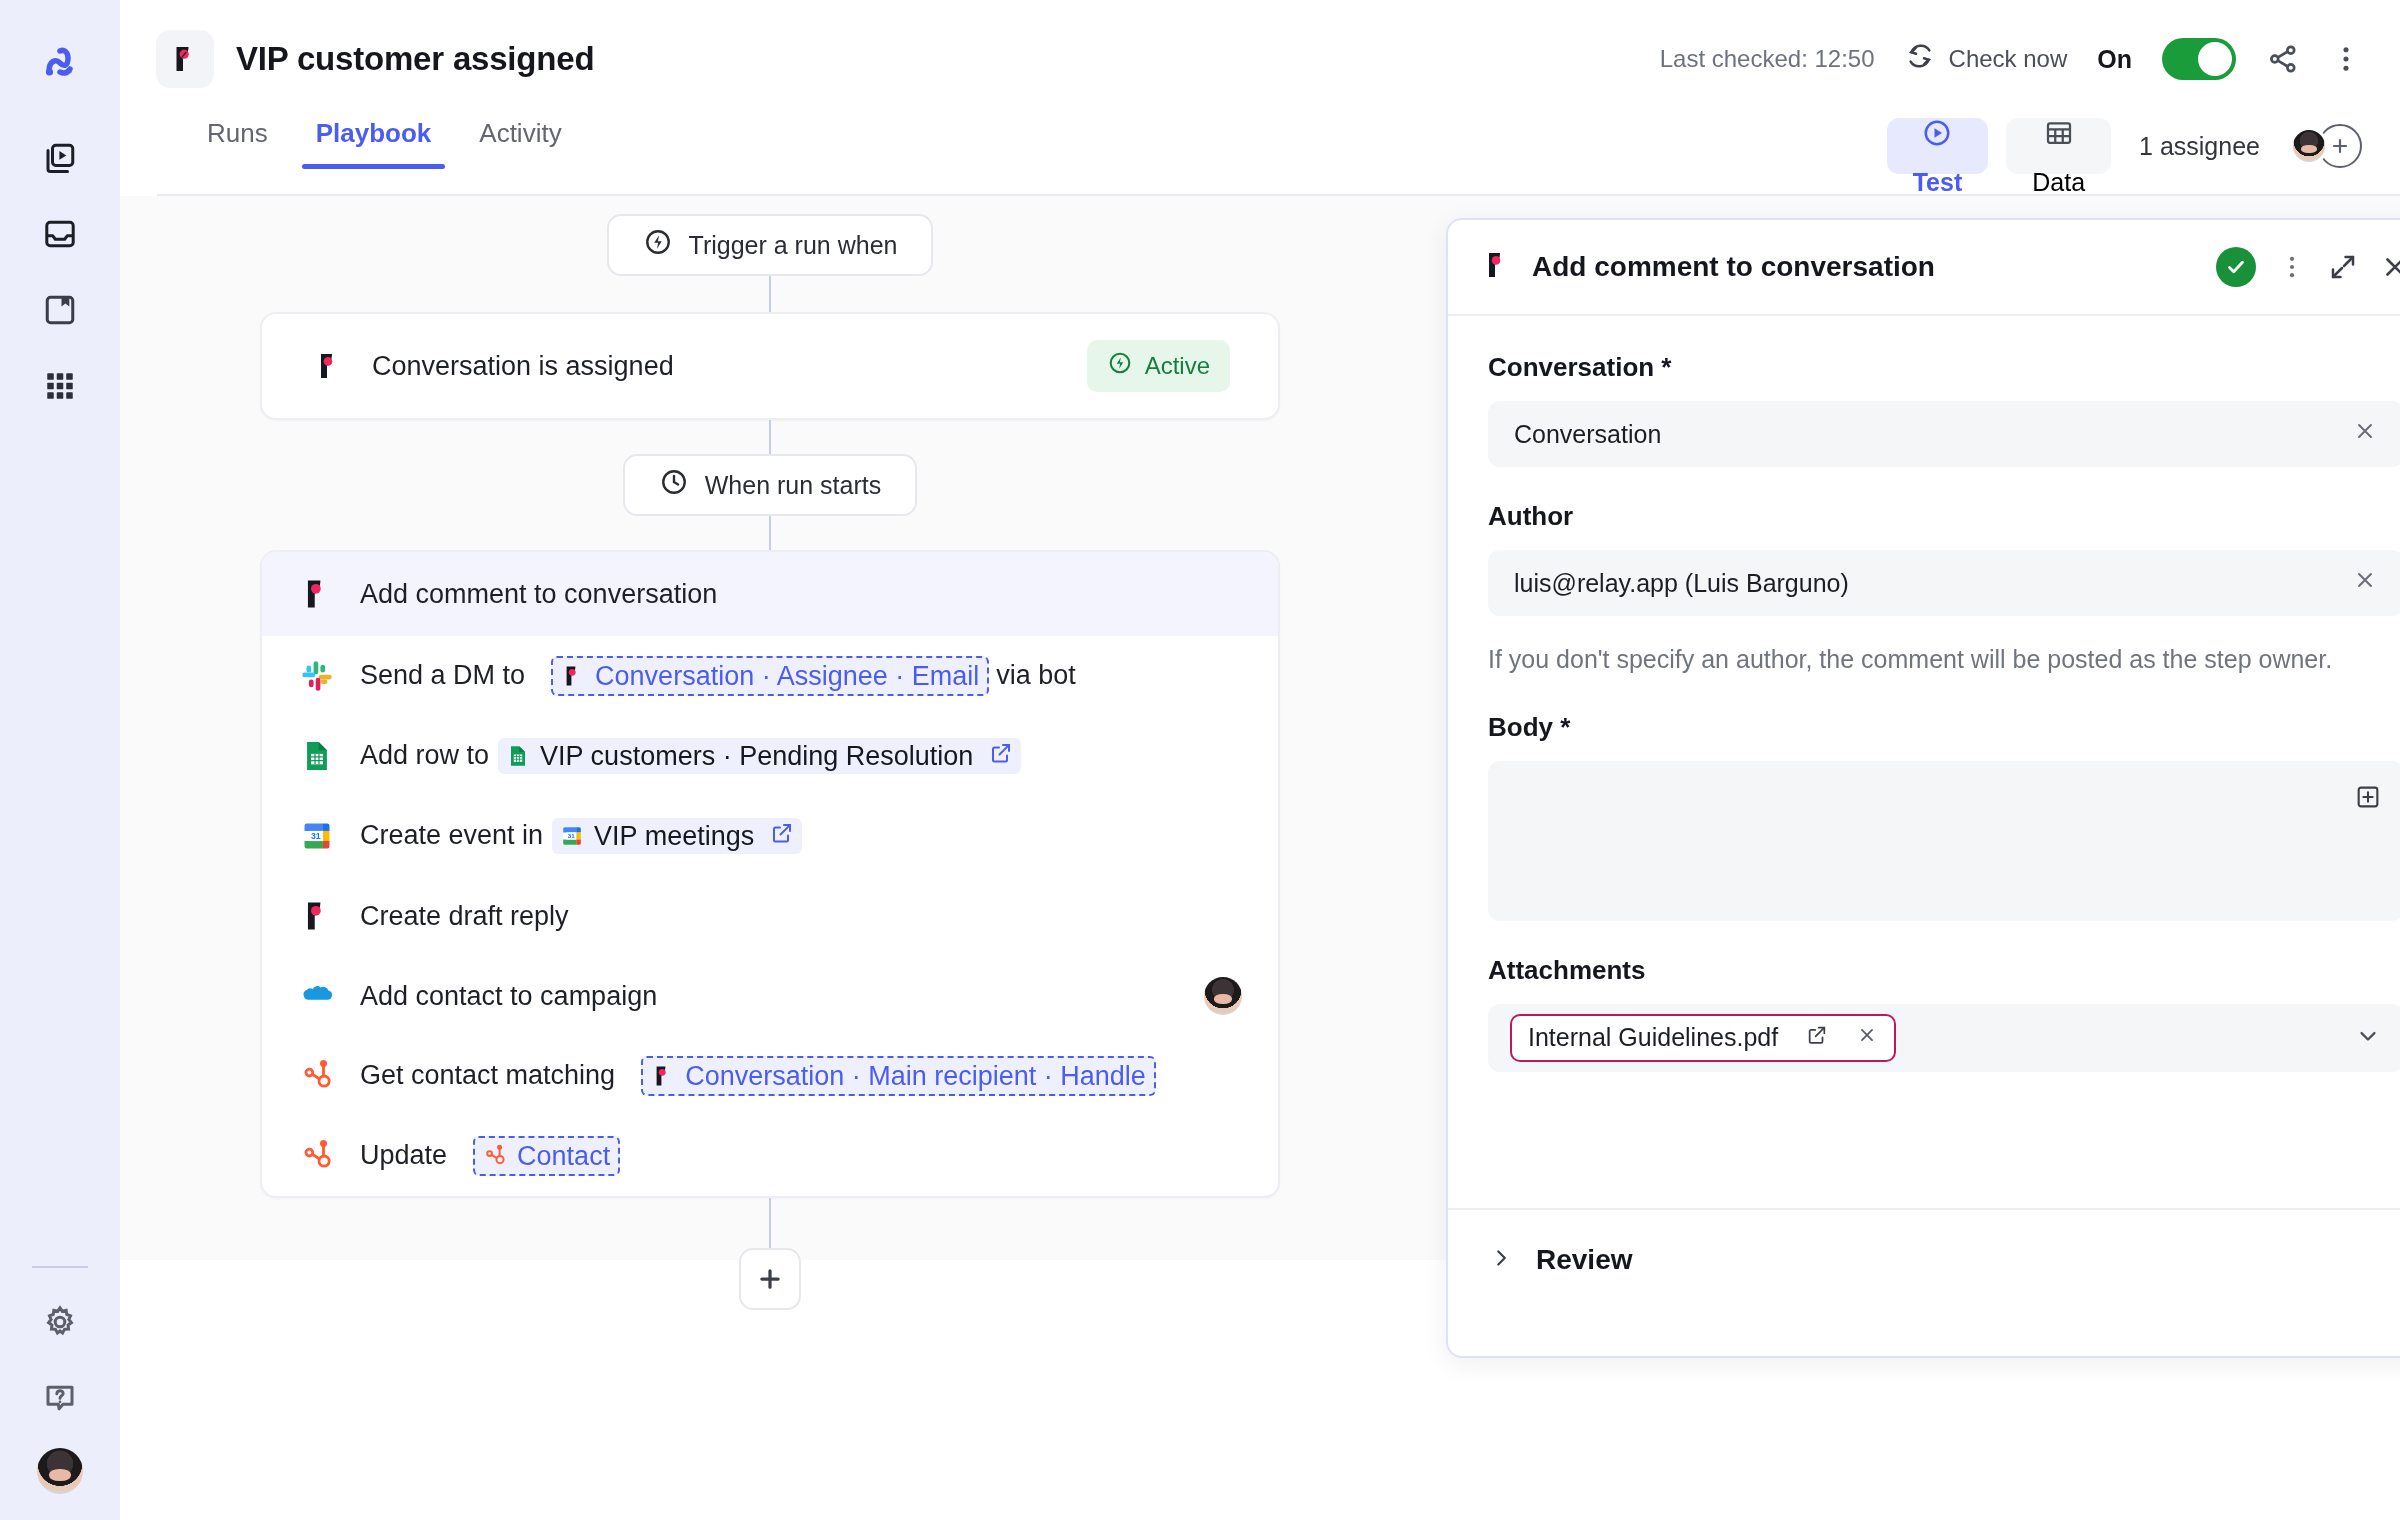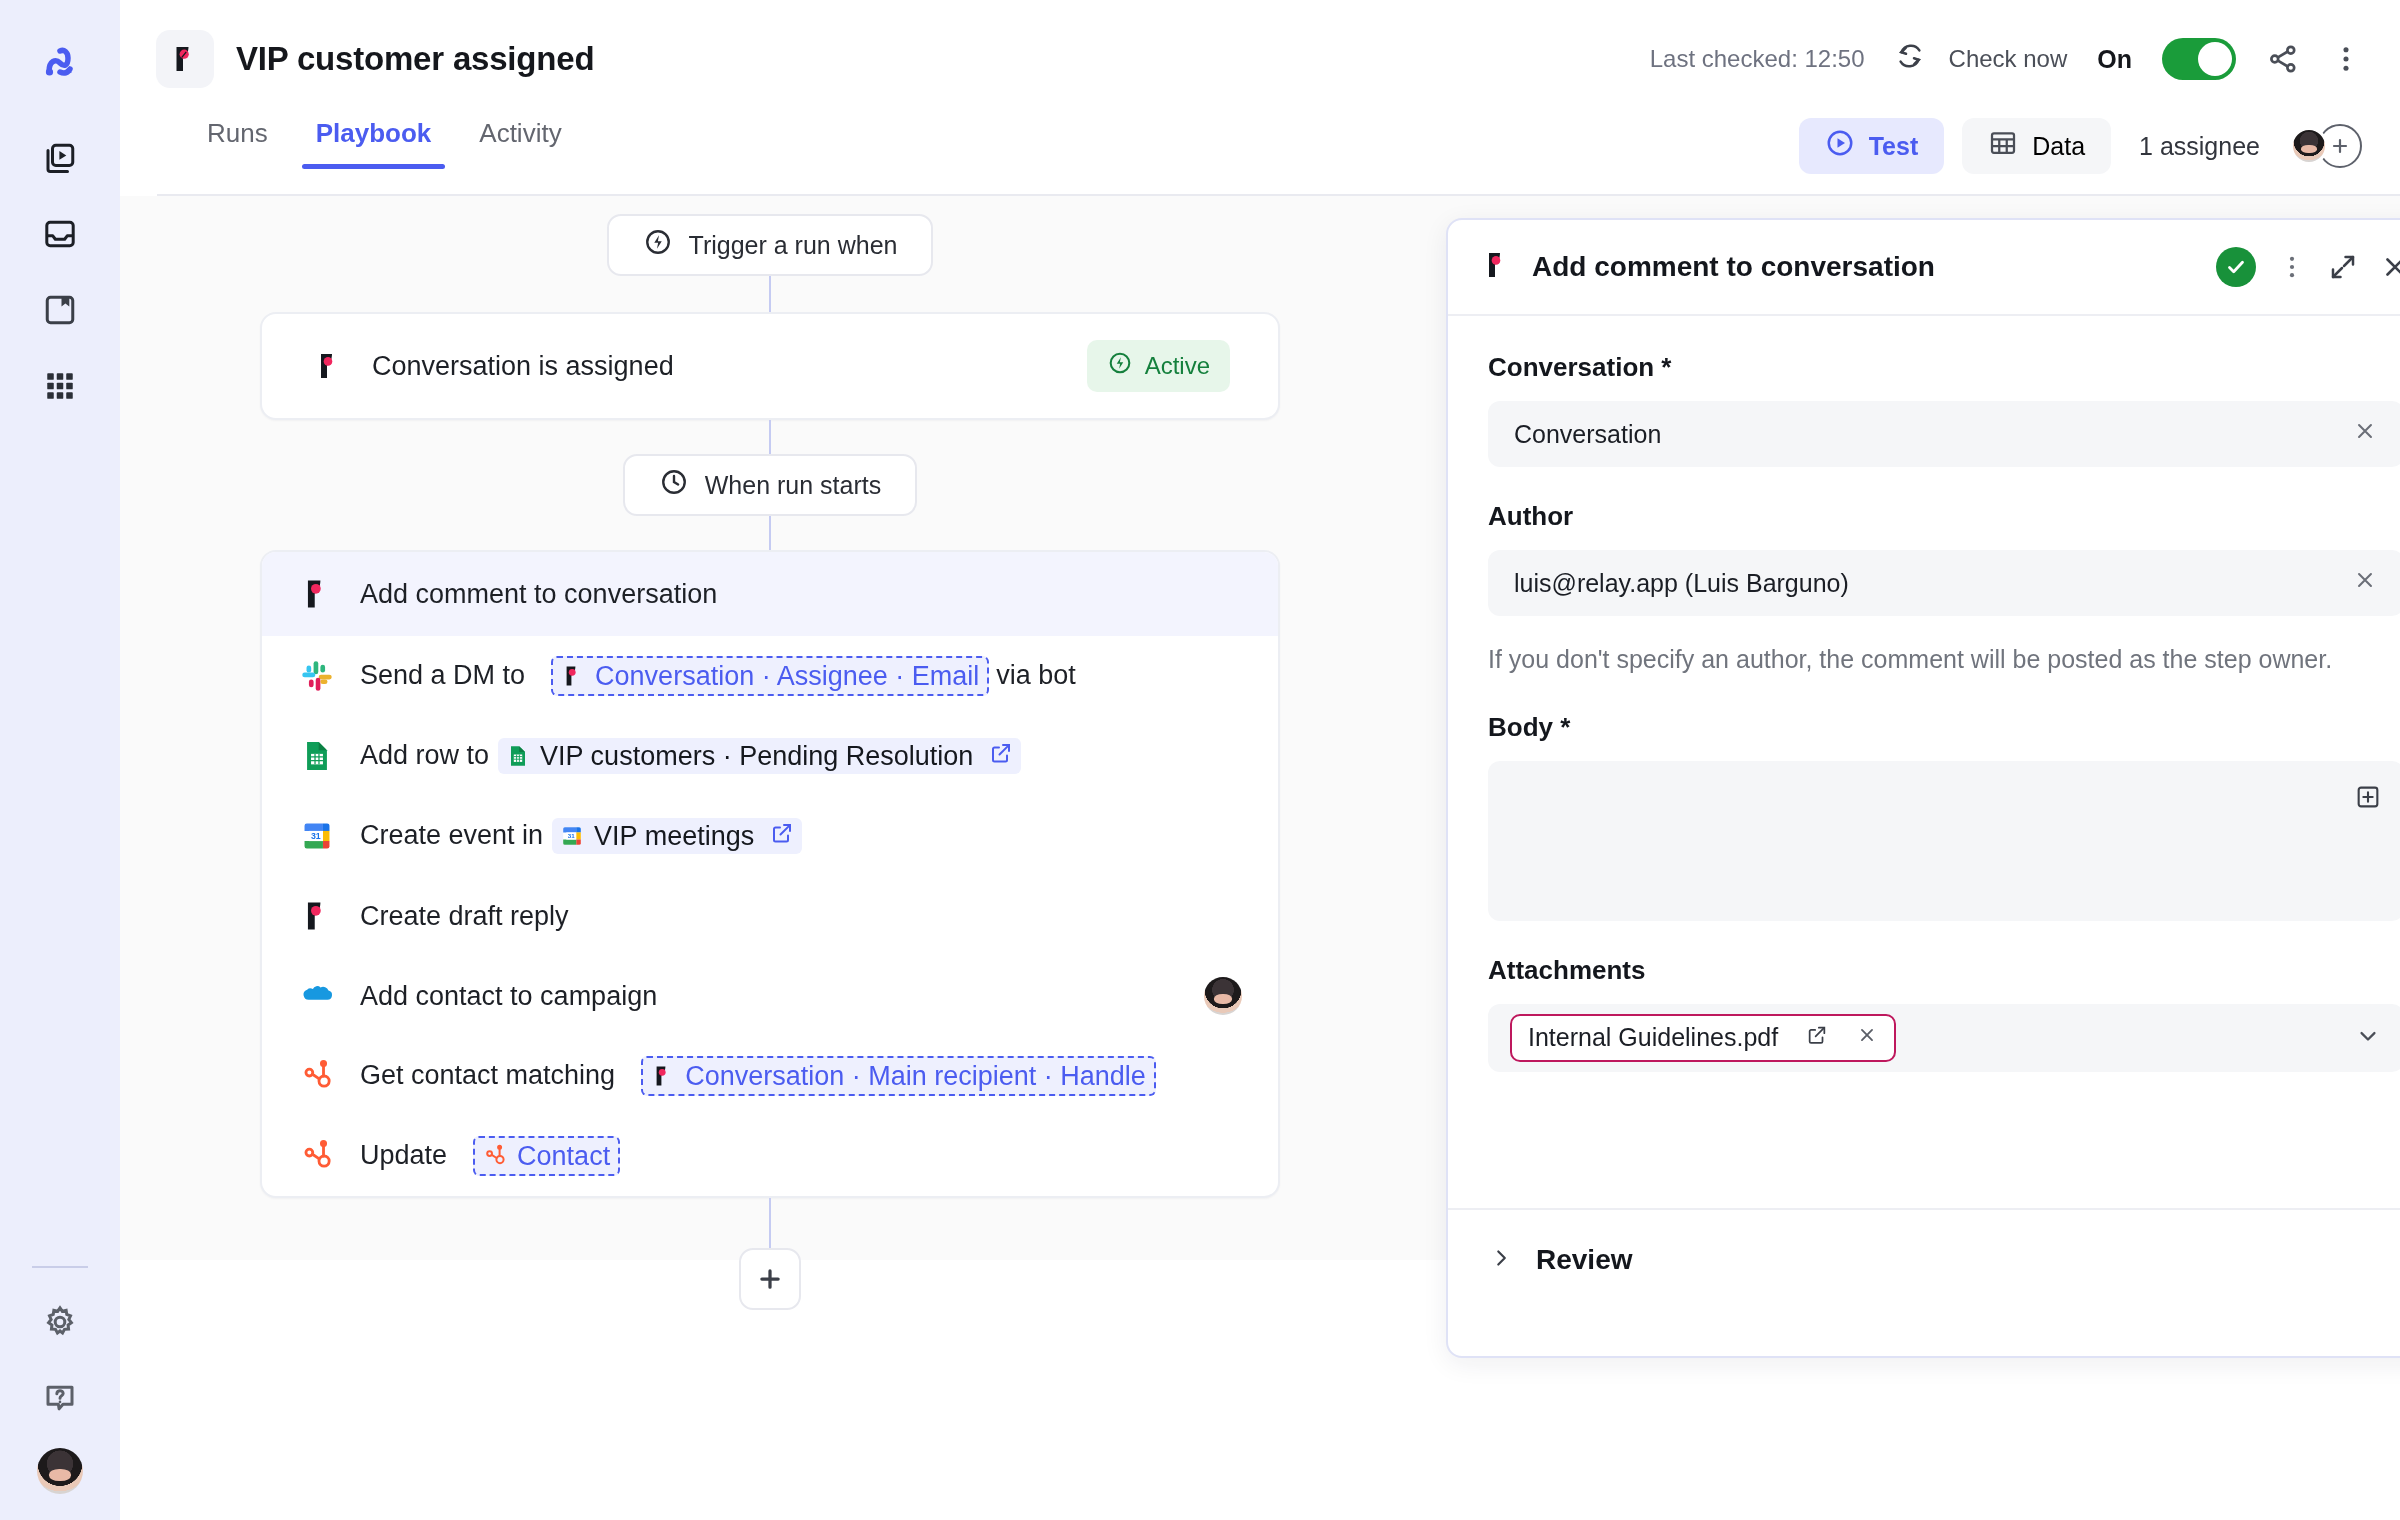--- a/index.html
+++ b/index.html
@@ -48,21 +48,21 @@
     padding: 0 38px 0 36px; gap: 22px; flex: 0 0 118px;
   }
   .title-wrap { display: flex; align-items: center; gap: 22px; }
   .title-badge {
     width: 58px; height: 58px; border-radius: 14px; background: #f3f4f8;
     display: flex; align-items: center; justify-content: center;
   }
   .page-title { font-size: 33px; font-weight: 700; color: #15171c; letter-spacing: -0.2px; }
   .top-right { margin-left: auto; display: flex; align-items: center; gap: 30px; }
   .last-checked { font-size: 24px; color: #6e7280; }
-  .check-now { display:flex; align-items:center; gap: 24px; cursor:pointer; }
+  .check-now { display:flex; align-items:center; gap: 14px; cursor:pointer; }
   .check-now span { font-size: 24px; color: #4b4f58; }
   .on-label { font-size: 25px; font-weight: 700; color: #15171c; }
   .toggle {
     width: 74px; height: 42px; border-radius: 21px; background: #1a9c3a;
     position: relative; cursor: pointer;
   }
   .toggle::after {
     content: ""; position: absolute; right: 4px; top: 4px;
     width: 34px; height: 34px; border-radius: 50%; background: #fff;
   }
@@ -79,21 +79,21 @@
     cursor: pointer; position: relative; font-weight: 400;
   }
   .tab.active { color: #4b5cf0; font-weight: 700; }
   .tab.active::after {
     content: ""; position: absolute; left: 0; right: 0; bottom: -2px; height: 5px;
     background: #4b5cf0; border-radius: 3px;
   }
   .tabs-right { margin-left: auto; display: flex; align-items: center; gap: 18px; padding-bottom: 12px; }
   .pill {
     display: flex; align-items: center; gap: 14px; height: 56px;
-    padding: 0 26px; border-radius: 12px; cursor: pointer; font-size: 25px;
+    padding: 0 26px; border-radius: 12px; cursor: pointer; font-size: 25px; flex-direction: column;
   }
   .pill.test { background: #e7e9fe; color: #4b5cf0; font-weight: 700; }
   .pill.data { background: #f5f6f8; color: #000000; }
   .assignee-text { font-size: 25px; color: #32353d; margin-left: 10px; }
   .assignee-group { display: flex; align-items: center; margin-left: 12px; }
   .assignee-group .avatar { border: 3px solid #fff; }
   .add-person {
     width: 44px; height: 44px; border-radius: 50%; border: 2.5px solid #5d616b;
     background: #fff; display: flex; align-items: center; justify-content: center;
     margin-left: -10px; cursor: pointer;

